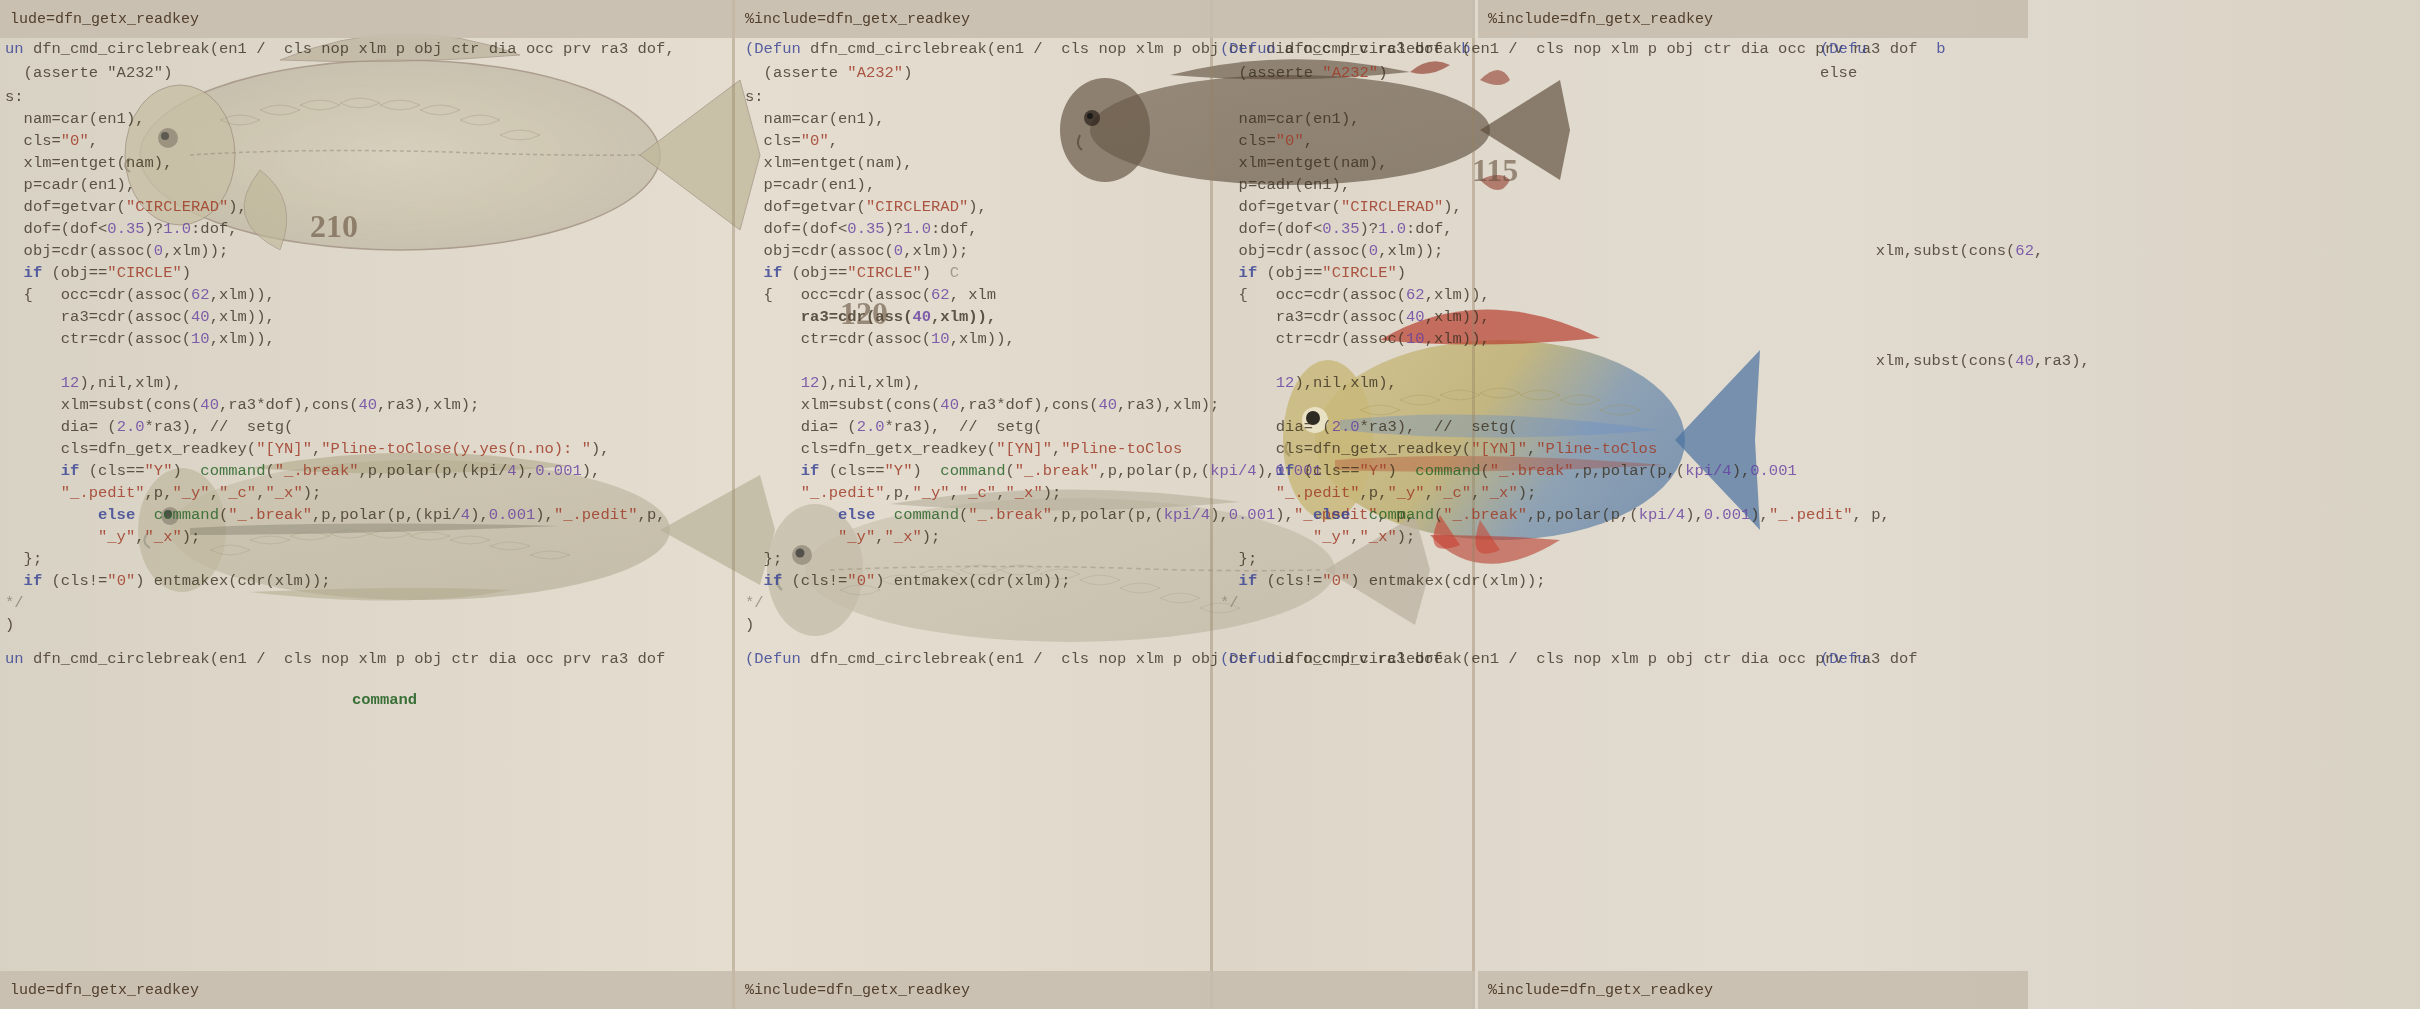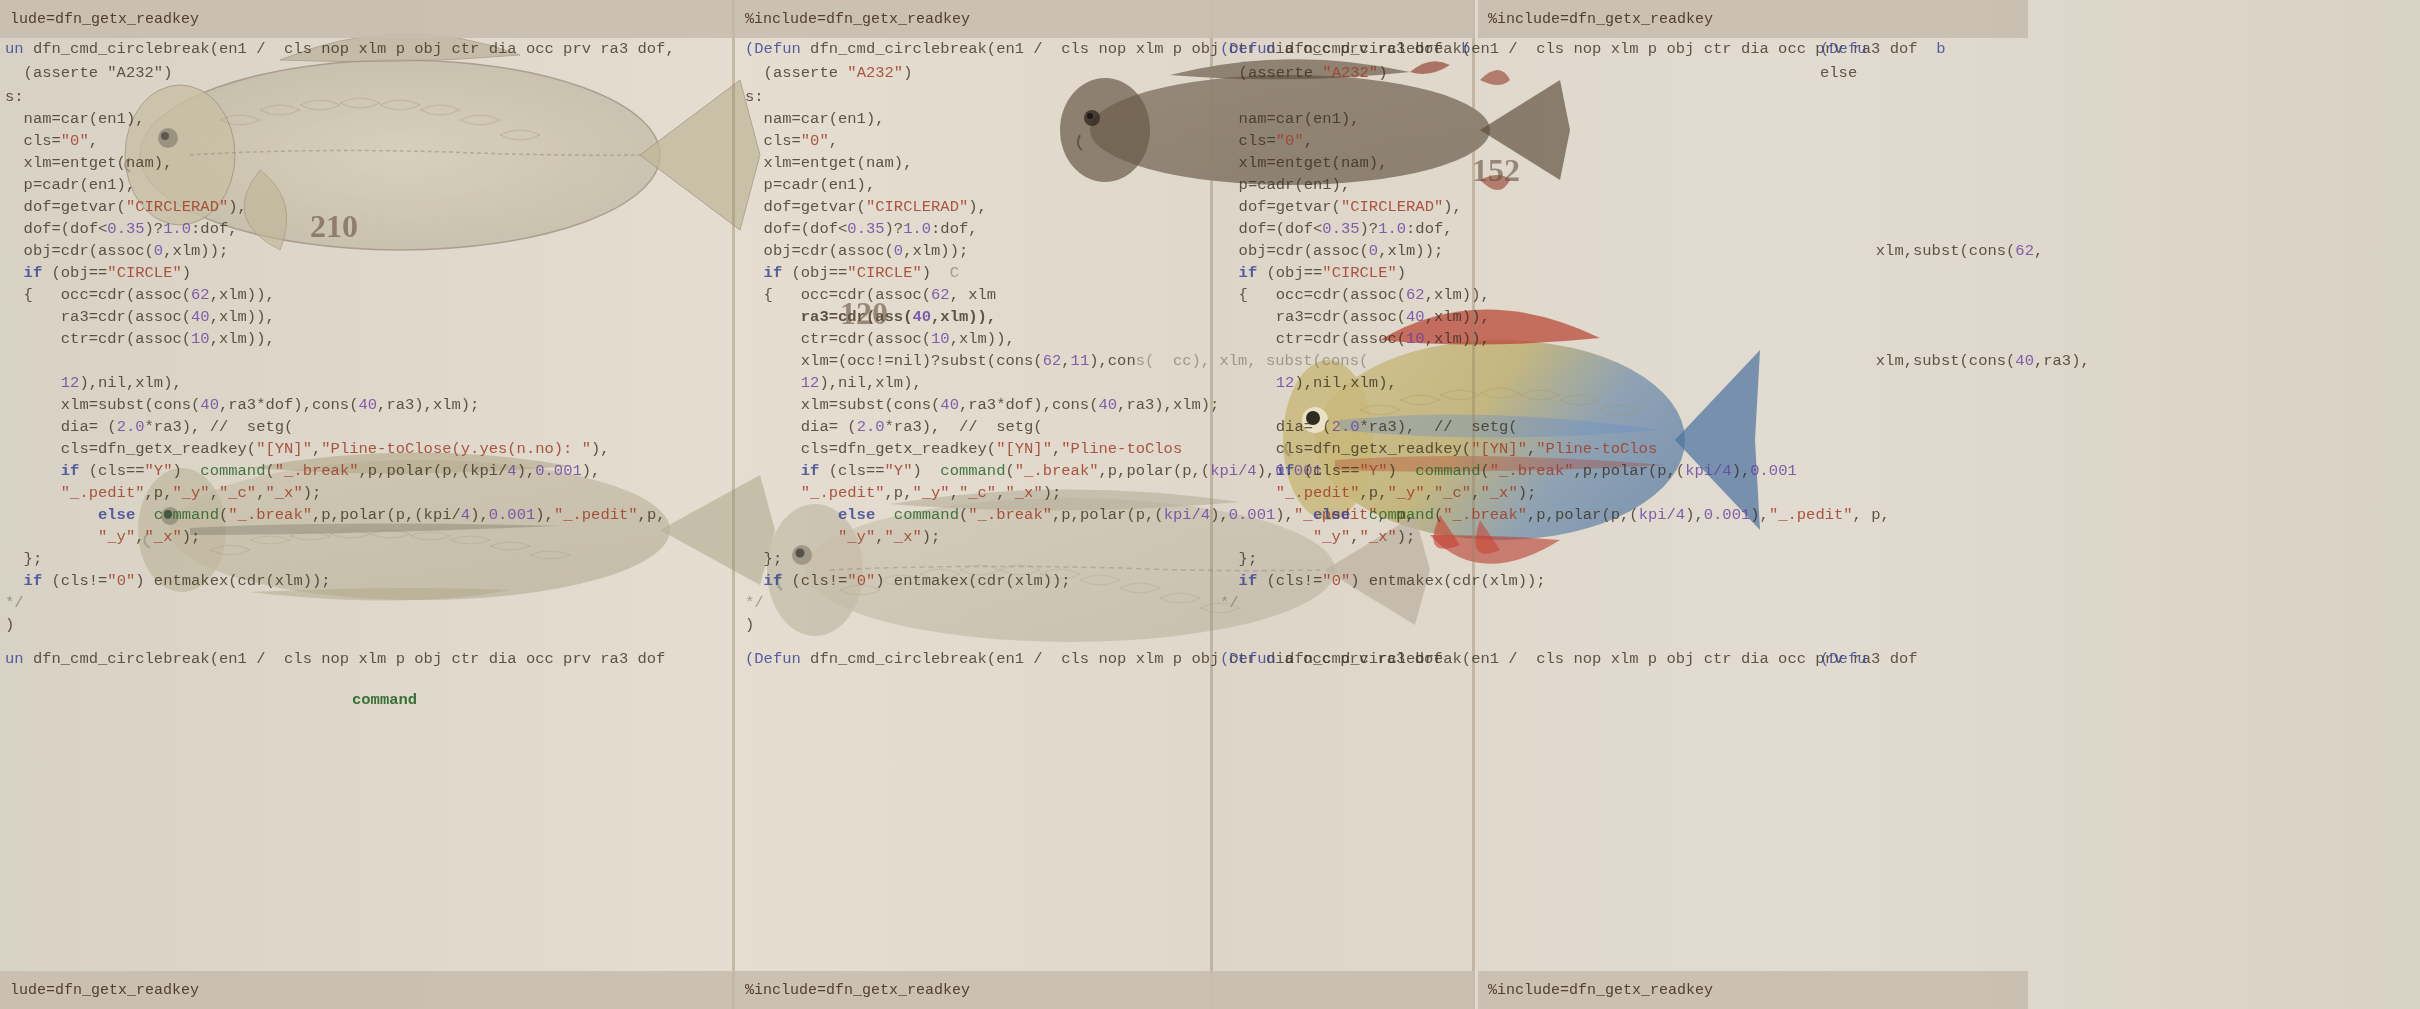--- a/index.html
+++ b/index.html
@@ -282,21 +282,21 @@
     <path d="M70,110 Q200,104 360,108 Q460,112 560,110" fill="none" stroke="#908878" stroke-width="1.5" opacity="0.45" stroke-dasharray="5,4"></path>
   </svg>
 
   <div class="page-number" style="left:310px;top:208px;">
     <span>210</span>
   </div>
   <div class="page-number" style="left:840px;top:295px;">
     <span>120</span>
   </div>
   <div class="page-number" style="left:1472px;top:152px;">
-    <span>152</span>
+    <span>115</span>
   </div>
 
   <div class="code-block" style="left:5px;top:38px;color:rgba(55,45,30,0.78);"><span style="color:rgba(60,70,150,0.85);">un</span> dfn_cmd_circlebreak(en1 /  cls nop xlm p obj ctr dia occ prv ra3 dof,</div>
   <div class="code-block" style="left:5px;top:62px;color:rgba(55,45,30,0.78);">  (asserte "A232")</div>
   <div class="code-block" style="left:5px;top:86px;color:rgba(55,45,30,0.78);">s:</div>
   <div class="code-block" style="left:5px;top:108px;color:rgba(55,45,30,0.78);">  nam=car(en1),</div>
   <div class="code-block" style="left:5px;top:130px;color:rgba(55,45,30,0.78);">  cls=<span style="color:rgba(160,60,40,0.85);">"0"</span>,</div>
   <div class="code-block" style="left:5px;top:152px;color:rgba(55,45,30,0.78);">  xlm=entget(nam),</div>
   <div class="code-block" style="left:5px;top:174px;color:rgba(55,45,30,0.78);">  p=cadr(en1),</div>
   <div class="code-block" style="left:5px;top:196px;color:rgba(55,45,30,0.78);">  dof=getvar(<span style="color:rgba(160,60,40,0.85);">"CIRCLERAD"</span>),</div>
@@ -326,21 +326,20 @@
   <div class="code-block" style="left:745px;top:130px;color:rgba(55,45,30,0.78);">  cls=<span style="color:rgba(160,60,40,0.85);">"0"</span>,</div>
   <div class="code-block" style="left:745px;top:152px;color:rgba(55,45,30,0.78);">  xlm=entget(nam),</div>
   <div class="code-block" style="left:745px;top:174px;color:rgba(55,45,30,0.78);">  p=cadr(en1),</div>
   <div class="code-block" style="left:745px;top:196px;color:rgba(55,45,30,0.78);">  dof=getvar(<span style="color:rgba(160,60,40,0.85);">"CIRCLERAD"</span>),</div>
   <div class="code-block" style="left:745px;top:218px;color:rgba(55,45,30,0.78);">  dof=(dof&lt;<span style="color:rgba(100,60,160,0.8);">0.35</span>)?<span style="color:rgba(100,60,160,0.8);">1.0</span>:dof,</div>
   <div class="code-block" style="left:745px;top:240px;color:rgba(55,45,30,0.78);">  obj=cdr(assoc(<span style="color:rgba(100,60,160,0.8);">0</span>,xlm));</div>
   <div class="code-block" style="left:745px;top:262px;color:rgba(55,45,30,0.78);">  <span style="color:rgba(60,70,150,0.85);font-weight:bold;">if</span> (obj==<span style="color:rgba(160,60,40,0.85);">"CIRCLE"</span>)  <span style="color:rgba(120,120,100,0.65);">C</span></div>
   <div class="code-block" style="left:745px;top:284px;color:rgba(55,45,30,0.78);">  {   occ=cdr(assoc(<span style="color:rgba(100,60,160,0.8);">62</span>, xlm</div>
   <div class="code-block" style="left:745px;top:306px;color:rgba(55,45,30,0.78);font-weight:bold;">      ra3=cdr(ass(<span style="color:rgba(100,60,160,0.8);">40</span>,xlm)),</div>
   <div class="code-block" style="left:745px;top:328px;color:rgba(55,45,30,0.78);">      ctr=cdr(assoc(<span style="color:rgba(100,60,160,0.8);">10</span>,xlm)),</div>
-  <div class="code-block" style="left:745px;top:350px;color:rgba(55,45,30,0.78);">      xlm=(occ!=nil)?subst(cons(<span style="color:rgba(100,60,160,0.8);">62</span>,<span style="color:rgba(100,60,160,0.8);">11</span>),con<span style="color:rgba(120,120,100,0.65);">s(  cc), xlm, subst(cons(</span></div>
   <div class="code-block" style="left:745px;top:372px;color:rgba(55,45,30,0.78);">      <span style="color:rgba(100,60,160,0.8);">12</span>),nil,xlm),</div>
   <div class="code-block" style="left:745px;top:394px;color:rgba(55,45,30,0.78);">      xlm=subst(cons(<span style="color:rgba(100,60,160,0.8);">40</span>,ra3*dof),cons(<span style="color:rgba(100,60,160,0.8);">40</span>,ra3),xlm);</div>
   <div class="code-block" style="left:745px;top:416px;color:rgba(55,45,30,0.78);">      dia= (<span style="color:rgba(100,60,160,0.8);">2.0</span>*ra3),  //  setg(</div>
   <div class="code-block" style="left:745px;top:438px;color:rgba(55,45,30,0.78);">      cls=dfn_getx_readkey(<span style="color:rgba(160,60,40,0.85);">"[YN]"</span>,<span style="color:rgba(160,60,40,0.85);">"Pline-toClos</span></div>
   <div class="code-block" style="left:745px;top:460px;color:rgba(55,45,30,0.78);">      <span style="color:rgba(60,70,150,0.85);font-weight:bold;">if</span> (cls==<span style="color:rgba(160,60,40,0.85);">"Y"</span>)  <span style="color:rgba(40,100,40,0.85);">command</span>(<span style="color:rgba(160,60,40,0.85);">"_.break"</span>,p,polar(p,(<span style="color:rgba(100,60,160,0.8);">kpi/4</span>),<span style="color:rgba(100,60,160,0.8);">0.001</span></div>
   <div class="code-block" style="left:745px;top:482px;color:rgba(55,45,30,0.78);">      <span style="color:rgba(160,60,40,0.85);">"_.pedit"</span>,p,<span style="color:rgba(160,60,40,0.85);">"_y"</span>,<span style="color:rgba(160,60,40,0.85);">"_c"</span>,<span style="color:rgba(160,60,40,0.85);">"_x"</span>);</div>
   <div class="code-block" style="left:745px;top:504px;color:rgba(55,45,30,0.78);">          <span style="color:rgba(60,70,150,0.85);font-weight:bold;">else</span>  <span style="color:rgba(40,100,40,0.85);">command</span>(<span style="color:rgba(160,60,40,0.85);">"_.break"</span>,p,polar(p,(<span style="color:rgba(100,60,160,0.8);">kpi/4</span>),<span style="color:rgba(100,60,160,0.8);">0.001</span>),<span style="color:rgba(160,60,40,0.85);">"_.pedit"</span>, p,</div>
   <div class="code-block" style="left:745px;top:526px;color:rgba(55,45,30,0.78);">          <span style="color:rgba(160,60,40,0.85);">"_y"</span>,<span style="color:rgba(160,60,40,0.85);">"_x"</span>);</div>
   <div class="code-block" style="left:745px;top:548px;color:rgba(55,45,30,0.78);">  };</div>
   <div class="code-block" style="left:745px;top:570px;color:rgba(55,45,30,0.78);">  <span style="color:rgba(60,70,150,0.85);font-weight:bold;">if</span> (cls!=<span style="color:rgba(160,60,40,0.85);">"0"</span>) entmakex(cdr(xlm));</div>

